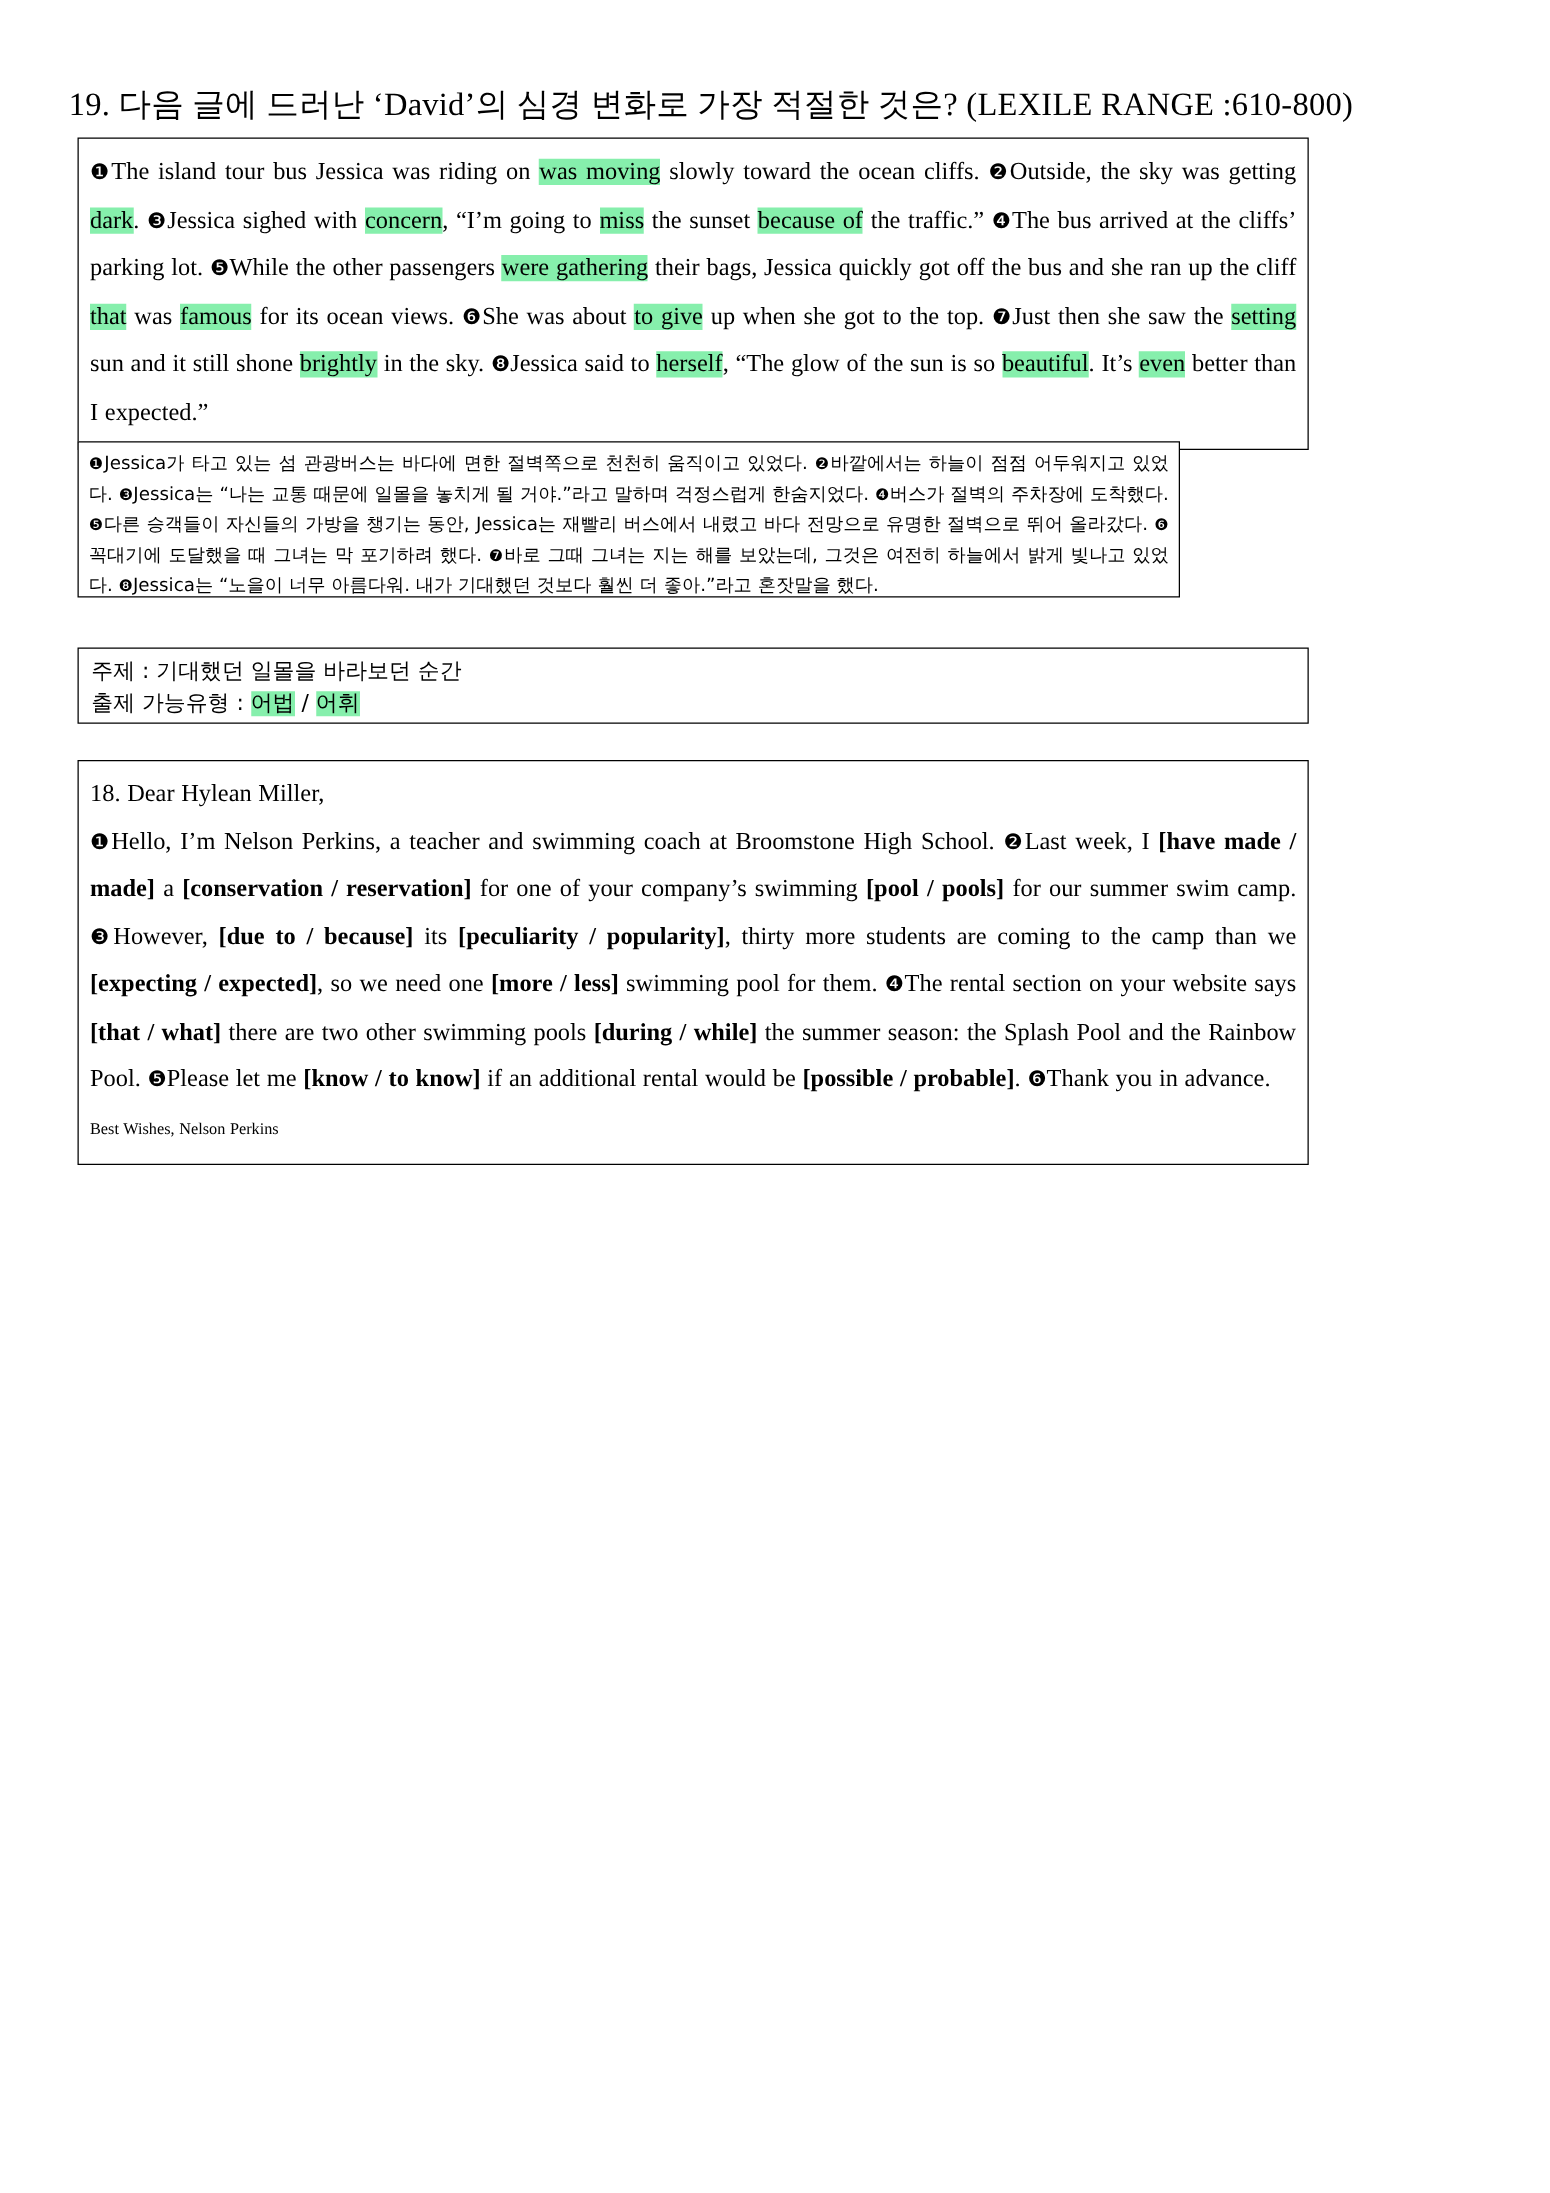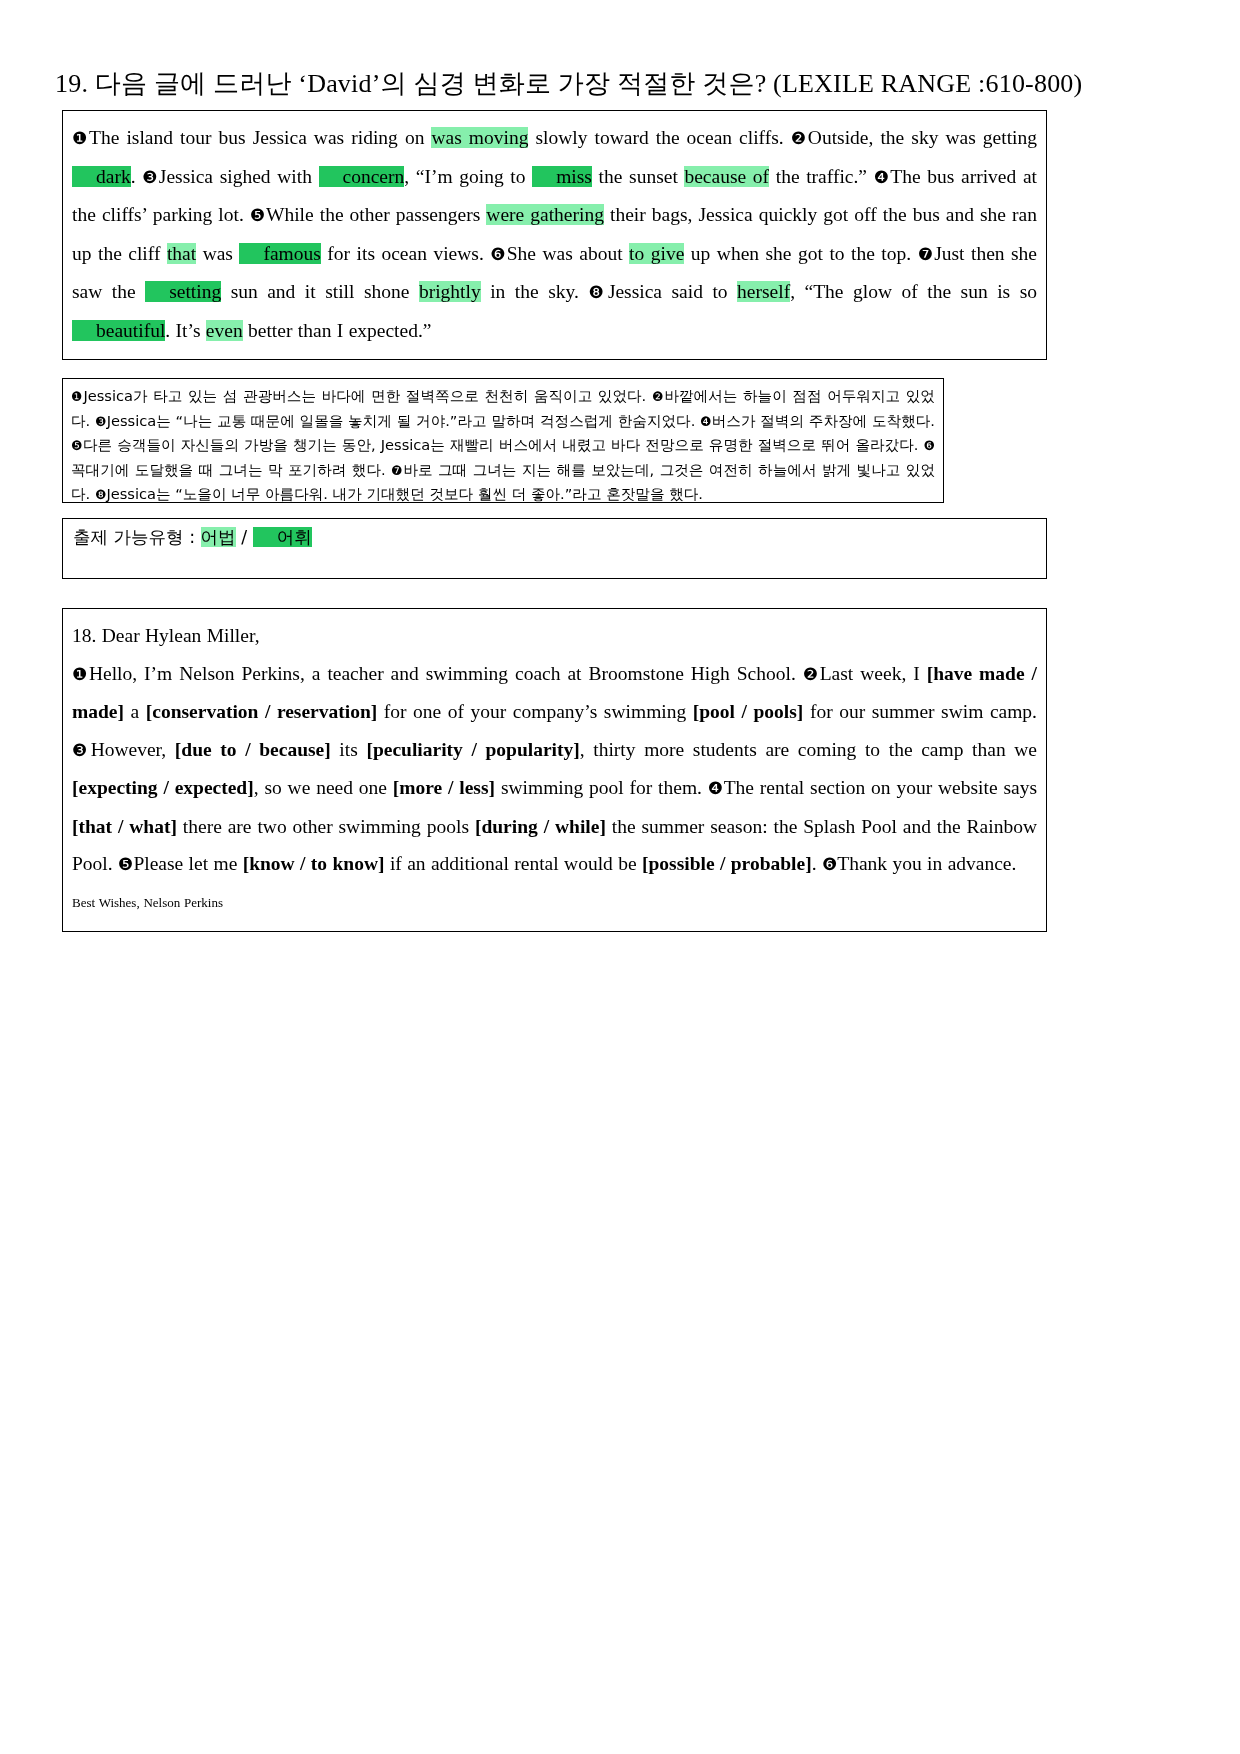--- a/index.html
+++ b/index.html
@@ -38,21 +38,21 @@
     background: #ffffff;
   }
   #passage-box {
     left: 62px;
     top: 110px;
     width: 985px;
     height: 250px;
   }
   #translation-box {
     left: 62px;
-    top: 378px;
+    top: 353px;
     width: 882px;
     height: 125px;
   }
   #summary-box {
     left: 62px;
     top: 518px;
     width: 985px;
     height: 61px;
   }
   #letter-box {
@@ -90,22 +90,21 @@
     font-family: "DejaVu Sans", "Liberation Sans", sans-serif;
   }
   .summary-body p {
     margin: 0;
     white-space: nowrap;
   }
   .hl-green {
     background: #86efac;
   }
   .hl-cyan {
-    background: #22c55e;
-    padding-left: 24px;
+    background: #86efac;
   }
   .num {
     font-family: "DejaVu Sans", "Liberation Sans", sans-serif;
     font-size: 0.88em;
     letter-spacing: 0;
   }
   .choice {
     font-weight: bold;
   }
   .salutation {
@@ -136,20 +135,23 @@
 
   <div class="box" id="translation-box">
     <div class="kor-body">
       <p><span class="num">❶</span>Jessica가 타고 있는 섬 관광버스는 바다에 면한 절벽쪽으로 천천히 움직이고 있었다. <span class="num">❷</span>바깥에서는 하늘이 점점 어두워지고 있었다. <span class="num">❸</span>Jessica는 “나는 교통 때문에 일몰을 놓치게 될 거야.”라고 말하며 걱정스럽게 한숨지었다. <span class="num">❹</span>버스가 절벽의 주차장에 도착했다. <span class="num">❺</span>다른 승객들이 자신들의 가방을 챙기는 동안, Jessica는 재빨리 버스에서 내렸고 바다 전망으로 유명한 절벽으로 뛰어 올라갔다. <span class="num">❻</span>꼭대기에 도달했을 때 그녀는 막 포기하려 했다. <span class="num">❼</span>바로 그때 그녀는 지는 해를 보았는데, 그것은 여전히 하늘에서 밝게 빛나고 있었다. <span class="num">❽</span>Jessica는 “노을이 너무 아름다워. 내가 기대했던 것보다 훨씬 더 좋아.”라고 혼잣말을 했다.</p>
     </div>
   </div>
 
   <div class="box" id="summary-box">
     <div class="summary-body">
       <p>
+        <span>주제 : </span><span>기대했던 일몰을 바라보던 순간</span>
+      </p>
+      <p>
         <span>출제 가능유형 : </span><span class="hl-green">어법</span><span> / </span><span class="hl-cyan">어휘</span>
       </p>
     </div>
   </div>
 
   <div class="box" id="letter-box">
     <div class="eng-body">
       <p class="salutation">18. Dear Hylean Miller,</p>
       <p><span class="num">❶</span>Hello, I’m Nelson Perkins, a teacher and swimming coach at Broomstone High School. <span class="num">❷</span>Last week, I <span class="choice">[have made / made]</span> a <span class="choice">[conservation / reservation]</span> for one of your company’s swimming <span class="choice">[pool / pools]</span> for our summer swim camp. <span class="num">❸</span>However, <span class="choice">[due to / because]</span> its <span class="choice">[peculiarity / popularity]</span>, thirty more students are coming to the camp than we <span class="choice">[expecting / expected]</span>, so we need one <span class="choice">[more / less]</span> swimming pool for them. <span class="num">❹</span>The rental section on your website says <span class="choice">[that / what]</span> there are two other swimming pools <span class="choice">[during / while]</span> the summer season: the Splash Pool and the Rainbow Pool. <span class="num">❺</span>Please let me <span class="choice">[know / to know]</span> if an additional rental would be <span class="choice">[possible / probable]</span>. <span class="num">❻</span>Thank you in advance.</p>
       <p class="closing">Best Wishes, Nelson Perkins</p>

